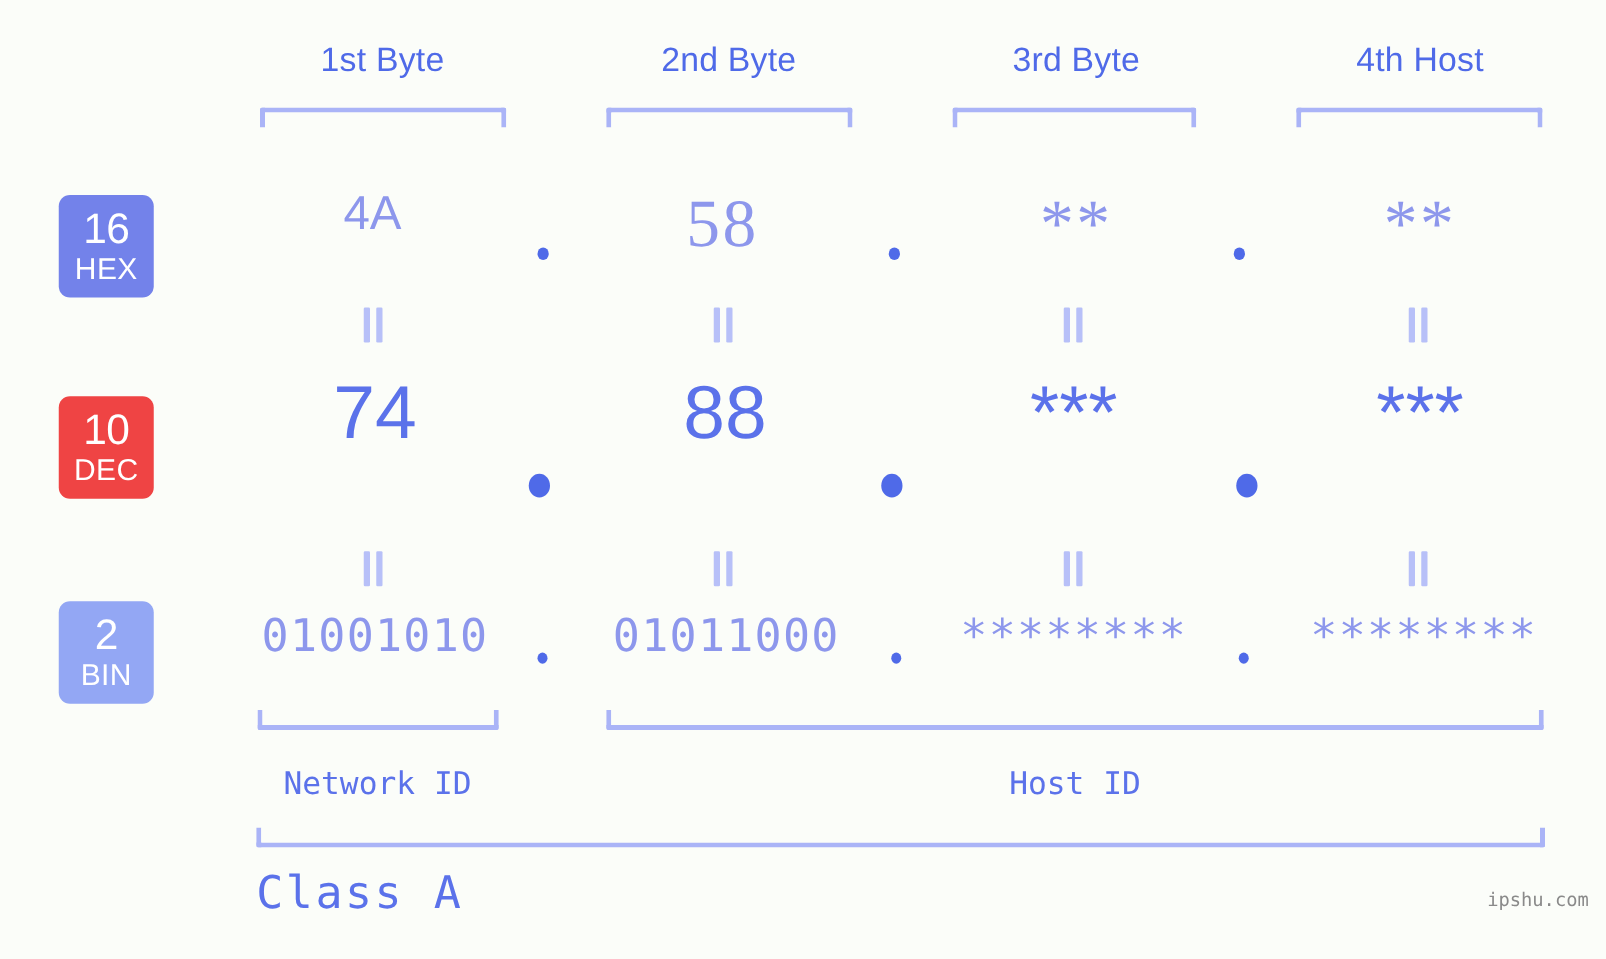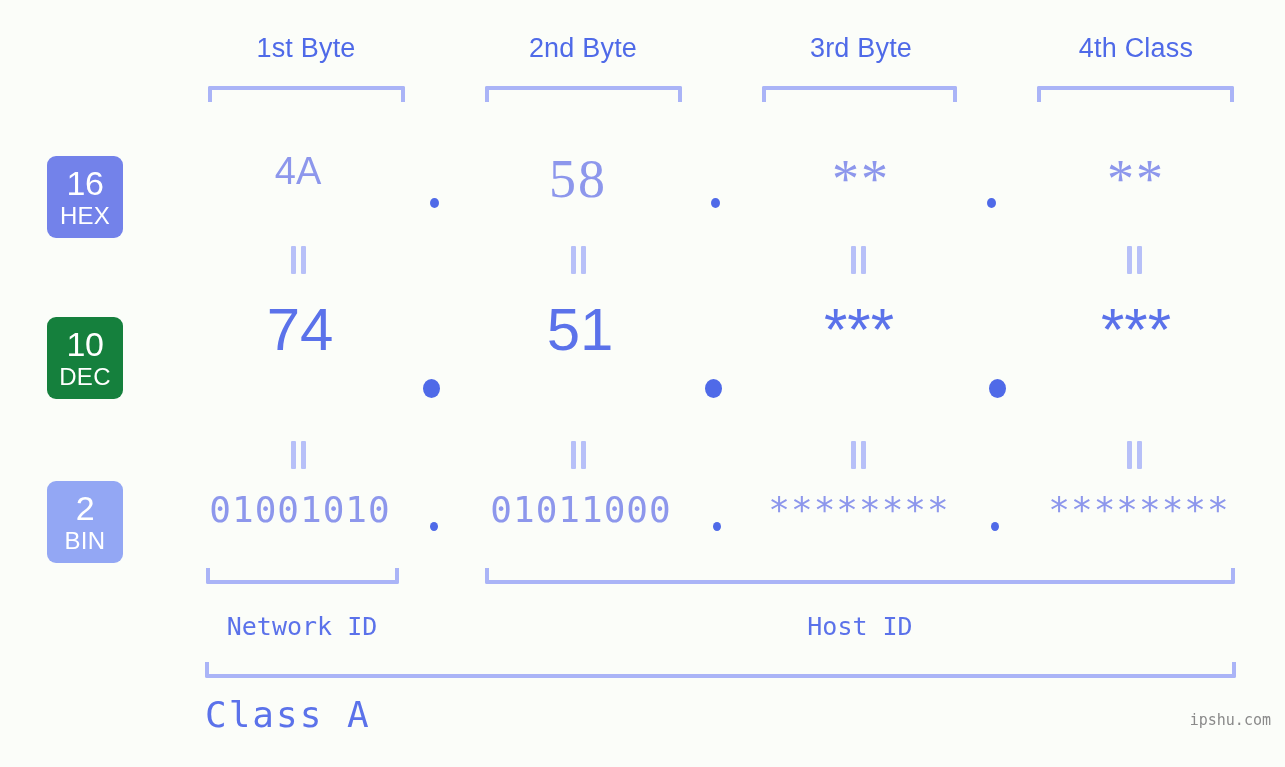--- a/index.html
+++ b/index.html
@@ -77,21 +77,21 @@
     font-weight: 400;
     letter-spacing: -0.5px;
   }
   .badge .nm {
     font-size: 24px;
     font-weight: 400;
     margin-top: 4px;
     letter-spacing: 0.3px;
   }
   #badge-hex { top: 156px; background: #7382ea; }
-  #badge-dec { top: 317px; background: #15803d; }
+  #badge-dec { top: 317px; background: #ef4444; }
   #badge-bin { top: 481px; background: #93a7f4; }
 
   
   .val {
     position: absolute;
     width: 260px;
     text-align: center;
     white-space: nowrap;
   }
 
@@ -204,21 +204,21 @@
   }
 </style>
 </head>
 <body>
 
 <div class="stage">
 
   <div class="byte-label" style="left:176px;">1st Byte</div>
   <div class="byte-label" style="left:453px;">2nd Byte</div>
   <div class="byte-label" style="left:731px;">3rd Byte</div>
-  <div class="byte-label" style="left:1006px;">4th Class</div>
+  <div class="byte-label" style="left:1006px;">4th Host</div>
 
   <div class="bracket-top" style="left:208px;width:197px;"></div>
   <div class="bracket-top" style="left:485px;width:197px;"></div>
   <div class="bracket-top" style="left:762px;width:195px;"></div>
   <div class="bracket-top" style="left:1037px;width:197px;"></div>
 
   <div class="badge" id="badge-hex">
     <span class="num">16</span>
     <span class="nm">HEX</span>
   </div>
@@ -251,21 +251,21 @@
   <div class="eq eq-row1" style="left:851px;">
       <i></i>
       <i></i>
     </div>
   <div class="eq eq-row1" style="left:1127px;">
       <i></i>
       <i></i>
     </div>
 
   <div class="val dec-val" style="left:170px;">74</div>
-  <div class="val dec-val" style="left:450px;">51</div>
+  <div class="val dec-val" style="left:450px;">88</div>
   <div class="val dec-val stars" style="left:729px;">***</div>
   <div class="val dec-val stars" style="left:1006px;">***</div>
 
   <div class="dot dot-dec" style="left:423px;"></div>
   <div class="dot dot-dec" style="left:705px;"></div>
   <div class="dot dot-dec" style="left:989px;"></div>
 
   <div class="eq eq-row2" style="left:291px;">
       <i></i>
       <i></i>

